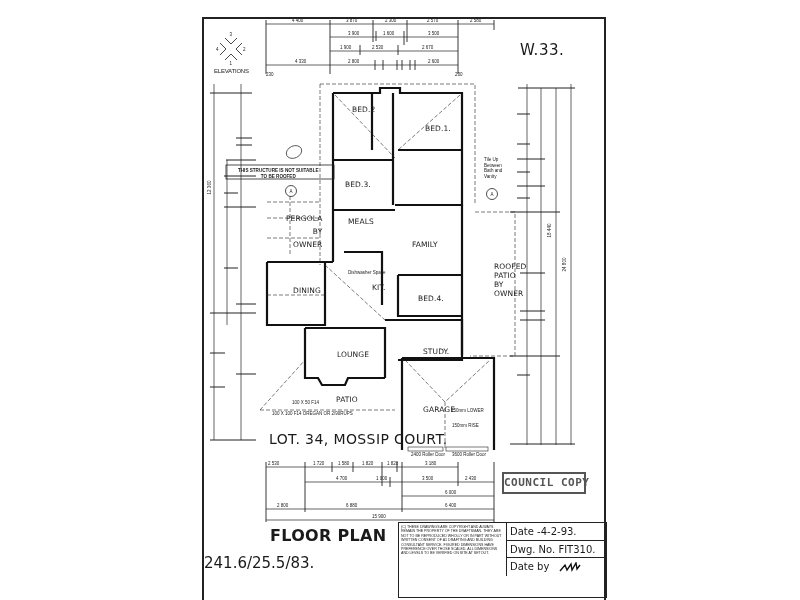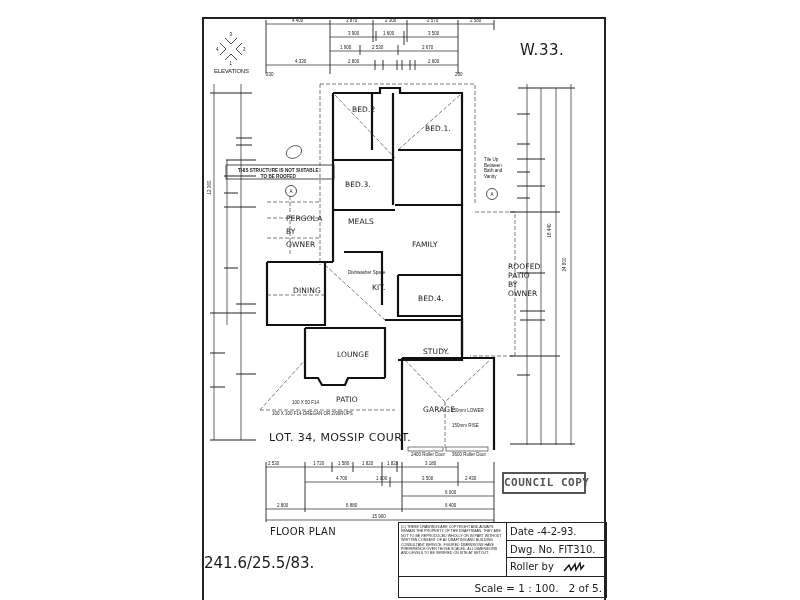--- a/index.html
+++ b/index.html
@@ -3,22 +3,22 @@
 <meta charset="utf-8">
 <style>
   html, body { margin:0; padding:0; background:#ffffff; }
   body { width:800px; height:600px; position:relative; overflow:hidden; font-family:"Liberation Sans", sans-serif; color:#1a1a1a; }
   .sheet { position:absolute; left:202px; top:17px; width:404px; height:586px; border:2px solid #222; border-bottom:none; box-sizing:border-box; background:#fff; }
   svg.plan { position:absolute; left:0; top:0; }
   .abs { position:absolute; white-space:nowrap; }
   .sheet-id { left:520px; top:41px; font-size:15px; font-family:"DejaVu Sans", sans-serif; letter-spacing:0.5px; }
   .elev-label { left:214px; top:68px; font-size:6px; letter-spacing:-0.2px; }
   .room { font-size:7.5px; letter-spacing:0.1px; font-family:"DejaVu Sans", sans-serif; }
-  .lot { left:269px; top:431px; font-size:11px; font-family:"DejaVu Sans", sans-serif; letter-spacing:0.4px; }
-  .floor-plan { left:270px; top:526px; font-size:10px; font-family:"DejaVu Sans", sans-serif; letter-spacing:0.3px; }
+  .lot { left:269px; top:431px; font-size:14px; font-family:"DejaVu Sans", sans-serif; letter-spacing:0.4px; }
+  .floor-plan { left:270px; top:526px; font-size:16px; font-family:"DejaVu Sans", sans-serif; letter-spacing:0.3px;font-weight:bold; }
   .ref-num { left:204px; top:554px; font-size:15px; font-family:"DejaVu Sans", sans-serif; }
   .council { left:502px; top:472px; width:80px; height:18px; border:2px solid #555; font-size:11px; font-weight:bold; color:#555; text-align:center; line-height:18px; letter-spacing:0.5px; font-family:"DejaVu Sans Mono", monospace; }
   .title-block { position:absolute; left:398px; top:522px; width:209px; height:76px; border:1.5px solid #222; box-sizing:border-box; }
   .tb-notes { position:absolute; left:0; top:0; width:108px; height:53px; border-right:1.5px solid #222; font-size:3.6px; line-height:4.4px; padding:2px; box-sizing:border-box; white-space:normal; }
   .tb-cell { position:absolute; left:108px; width:100px; height:17.5px; border-bottom:1.2px solid #222; font-size:10px; line-height:17px; padding-left:3px; box-sizing:border-box; font-family:"DejaVu Sans", sans-serif; }
   .tb-scale { position:absolute; left:0; top:53px; width:207px; height:22px; border-top:1.5px solid #222; font-size:10.5px; line-height:22px; text-align:right; padding-right:4px; box-sizing:border-box; font-family:"DejaVu Sans", sans-serif; }
   .dim { font-size:4.5px; color:#222; font-family:"Liberation Sans", sans-serif; }
   .note { font-size:4.6px; line-height:5.5px; }
   .sig { display:inline-block; width:22px; height:10px; margin-left:6px; vertical-align:middle; }
 </style>
@@ -184,26 +184,26 @@
 <div class="abs room" style="left:348px;top:217px">MEALS</div>
 <div class="abs room" style="left:412px;top:240px">FAMILY</div>
 <div class="abs room" style="left:372px;top:283px">KIT.</div>
 <div class="abs room" style="left:293px;top:286px">DINING</div>
 <div class="abs room" style="left:418px;top:294px">BED.4.</div>
 <div class="abs room" style="left:423px;top:347px">STUDY.</div>
 <div class="abs room" style="left:337px;top:350px">LOUNGE</div>
 <div class="abs room" style="left:336px;top:395px">PATIO</div>
 <div class="abs room" style="left:423px;top:405px;">GARAGE</div>
 
-<div class="abs room" style="left:286px;top:212px;line-height:13px;text-align:left">
+<div class="abs room" style="left:286px;top:212px;line-height:13px;text-align:right">
   <div>PERGOLA</div>
   <div>BY</div>
   <div>OWNER</div>
 </div>
-<div class="abs room" style="left:508px;top:262px;line-height:9px">
+<div class="abs room" style="left:494px;top:262px;line-height:9px">
   <div>ROOFED</div>
   <div>PATIO</div>
   <div>BY</div>
   <div>OWNER</div>
 </div>
 
 <div class="abs note" style="left:238px;top:168px;font-weight:bold;text-align:center">
   <div>THIS STRUCTURE IS NOT SUITABLE</div>
   <div>TO BE ROOFED</div>
 </div>
@@ -266,23 +266,18 @@
   <div class="tb-notes">(C) THESE DRAWINGS ARE COPYRIGHT AND ALWAYS REMAIN THE PROPERTY OF THE DRAFTSMAN. THEY ARE NOT TO BE REPRODUCED WHOLLY OR IN PART WITHOUT WRITTEN CONSENT OF A1 DRAFTING AND BUILDING CONSULTANT SERVICE. FIGURED DIMENSIONS HAVE PREFERENCE OVER THOSE SCALED. ALL DIMENSIONS AND LEVELS TO BE VERIFIED ON SITE AT SETOUT.</div>
   <div class="tb-cell" style="top:0">
     <span>Date</span>
     <span>-4-2-93.</span>
   </div>
   <div class="tb-cell" style="top:17.5px">
     <span>Dwg. No.</span>
     <span>FIT310.</span>
   </div>
   <div class="tb-cell" style="top:35px;border-bottom:none">
-    <span>Roller by</span>
+    <span>Date by</span>
     <svg class="sig" viewBox="0 0 22 10">
         <path d="M1 9 L6 3 L8 8 L12 2 L13 8 L17 1 L18 7 L21 3" stroke="#111" stroke-width="1.4" fill="none"></path>
       </svg>
   </div>
-  <div class="tb-scale">
-    <span>Scale =</span>
-    <span>1 : 100.</span>
-    &nbsp;&nbsp;<span>2 of 5.</span>
-  </div>
 </div>
 
 </body></html>

